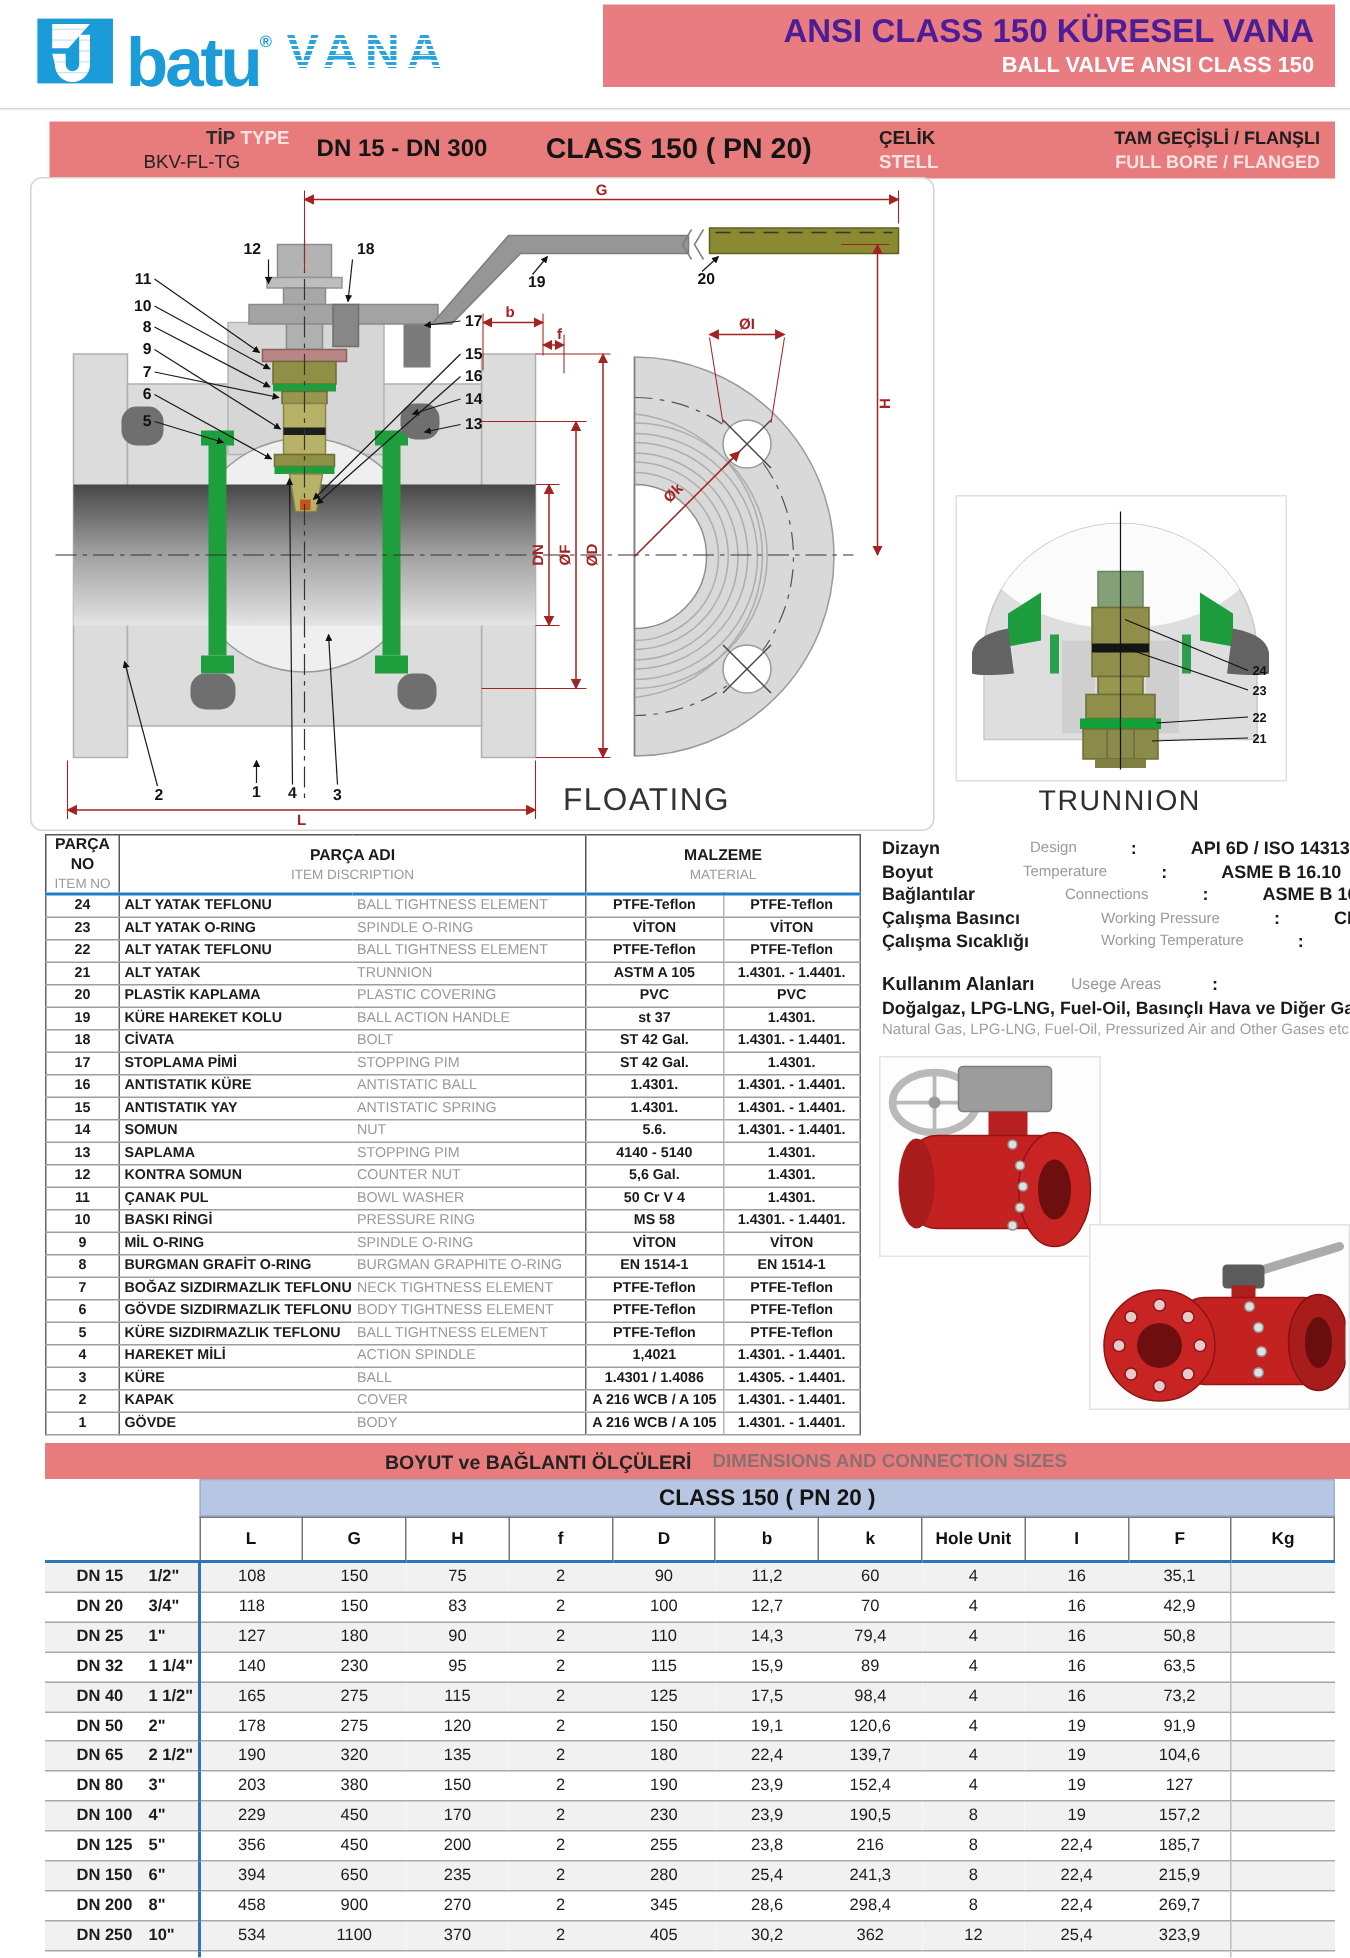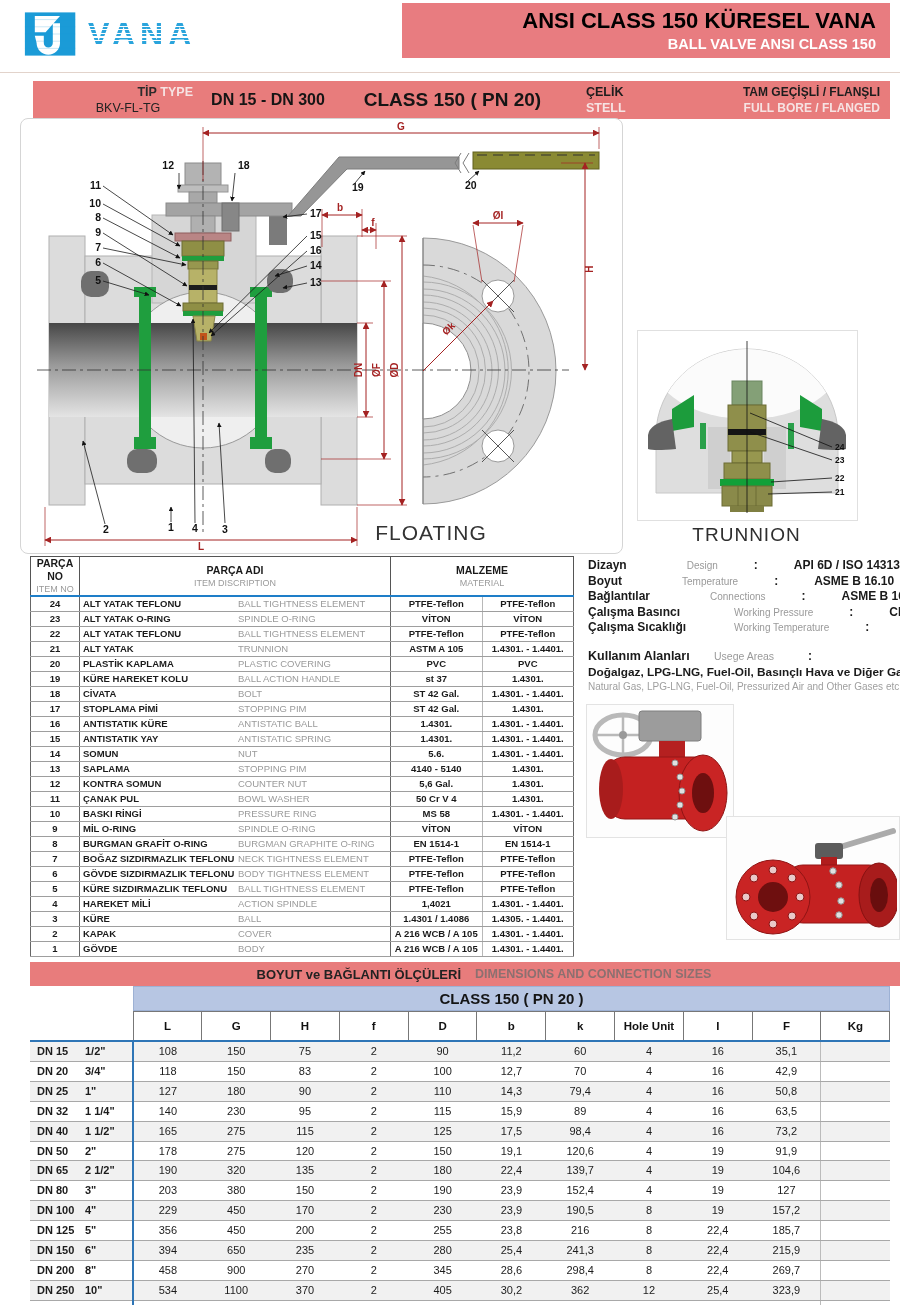--- a/index.html
+++ b/index.html
@@ -11,21 +11,21 @@
   .hairline{left:0;top:72px;width:900px;height:1px;background:#e2d3cb;}
   .logo-wrap{left:24px;top:6px;height:56px;display:flex;align-items:center;gap:6px;}
   .logo-text{font-weight:800;font-size:46px;letter-spacing:-2px;color:#1b9bd7;line-height:50px;}
   .logo-reg{font-size:11px;vertical-align:26px;letter-spacing:0;}
   .logo-suffix{position:relative;font-weight:800;font-size:32px;letter-spacing:5px;color:#2aa4dc;margin-left:4px;}
   .logo-suffix::after{content:"";position:absolute;inset:0;
      background:repeating-linear-gradient(180deg,rgba(255,255,255,0) 0 2.4px,#ffffff 2.4px 3.6px);}
   .banner{left:402px;top:3px;width:488px;height:55px;background:#e87c80;
           display:flex;flex-direction:column;justify-content:center;align-items:flex-end;
           padding-right:14px;box-sizing:border-box;}
-  .banner-title{font-size:22px;font-weight:600;color:#000000;line-height:26px;}
+  .banner-title{font-size:22px;font-weight:600;color:#4c1d95;line-height:26px;}
   .banner-sub{font-size:14.5px;font-weight:600;color:#ffffff;line-height:20px;}
 
   
   .typebar{left:33px;top:81px;width:857px;height:38px;background:#e87c7c;}
   .tb-tip{left:30px;top:3px;width:130px;text-align:right;line-height:16px;font-size:12.5px;}
   .tb-tip .tr{color:#2b2b2b;font-weight:600;}
   .tb-tip .en{color:#f6e3e3;font-weight:600;}
   .tb-model{left:30px;top:19px;width:130px;text-align:center;line-height:16px;font-size:12.5px;color:#222;}
   .tb-range{left:155px;top:0;width:160px;line-height:38px;text-align:center;font-size:16px;font-weight:600;color:#151515;}
   .tb-class{left:312px;top:0;width:215px;line-height:38px;text-align:center;font-size:19px;font-weight:600;color:#151515;}
@@ -93,21 +93,21 @@
   .dims-table{left:30px;top:1011px;width:860px;border-collapse:collapse;table-layout:fixed;font-size:11px;}
   .dims-table col.dncol{width:103px;}
   .dims-table col.c{width:68.8px;}
   .dims-table thead th{height:26px;border:1px solid #777;border-bottom:2px solid #2e75b6;
                        font-size:11.5px;font-weight:600;color:#111;background:#fff;}
   .dims-table thead th.blank{border:none;border-bottom:2px solid #2e75b6;background:#fff;}
   .dims-table tbody td{height:18.9px;line-height:18.9px;text-align:center;color:#1c1c1c;
                        border-bottom:1px solid #a8a8a8;padding:0;white-space:nowrap;}
   .dims-table tbody tr:nth-child(odd){background:#f1f1f1;}
   .dims-table tbody td.dn{text-align:left;border-right:2px solid #2e75b6;}
-  .dims-table tbody td.dn .d{display:inline-block;width:48px;padding-left:7px;font-weight:600;}
+  .dims-table tbody td.dn .d{display:inline-block;width:48px;padding-left:21px;font-weight:600;}
   .dims-table tbody td.dn .i{display:inline-block;font-weight:600;}
   .dims-table tbody td:last-child{border-left:1px solid #bbb;}
 </style>
 </head>
 <body>
 
 <div id="page">
 
   <div class="abs logo-wrap">
     <svg width="54" height="48" viewBox="0 0 60 52">
@@ -115,20 +115,21 @@
       <polygon points="12,6 40,6 24,24 12,24" fill="#ffffff"></polygon>
       <path d="M12,28 h10 v8 a5,5 0 0 0 10,0 V14 h8 v22 a13,13 0 0 1 -26,0 z" fill="#ffffff"></path>
       <g stroke="#1b9bd7" stroke-width="1">
         <line x1="1" y1="10" x2="57" y2="10" opacity="0.25"></line>
           <line x1="1" y1="18" x2="57" y2="18" opacity="0.25"></line>
         <line x1="1" y1="26" x2="57" y2="26" opacity="0.25"></line>
           <line x1="1" y1="34" x2="57" y2="34" opacity="0.25"></line>
         <line x1="1" y1="42" x2="57" y2="42" opacity="0.25"></line>
       </g>
     </svg>
+    <div class="logo-text"><span>batu</span><span class="logo-reg">®</span></div>
     <div class="logo-suffix">VANA</div>
   </div>
   <div class="abs banner">
     <div class="banner-title">ANSI CLASS 150 KÜRESEL VANA</div>
     <div class="banner-sub">BALL VALVE ANSI CLASS 150</div>
   </div>
   <div class="abs hairline"></div>
 
   <div class="abs typebar">
     <div class="abs tb-tip">

